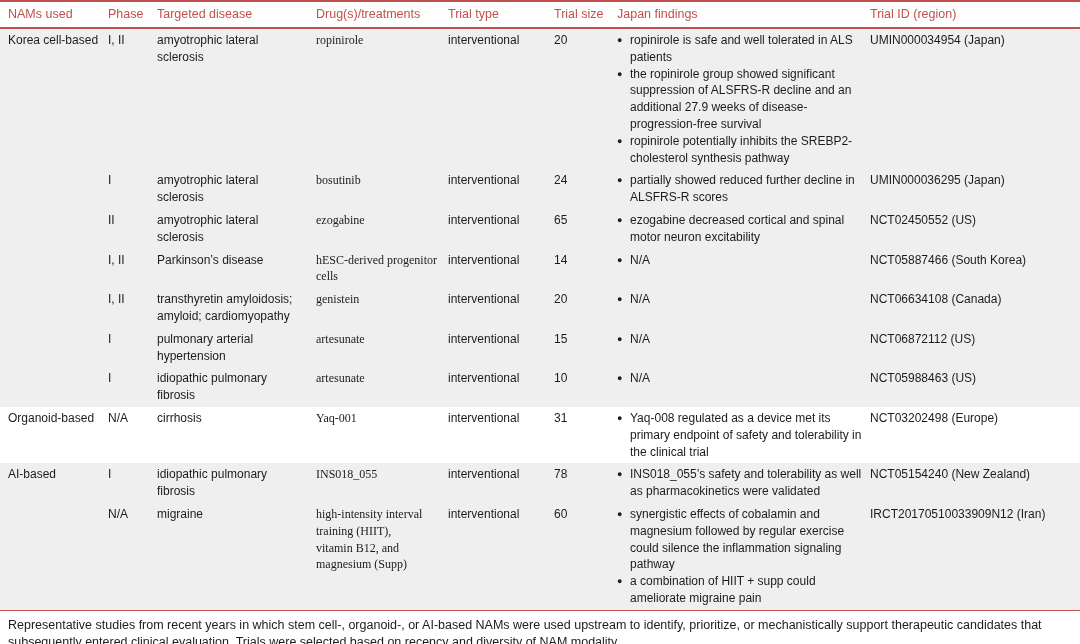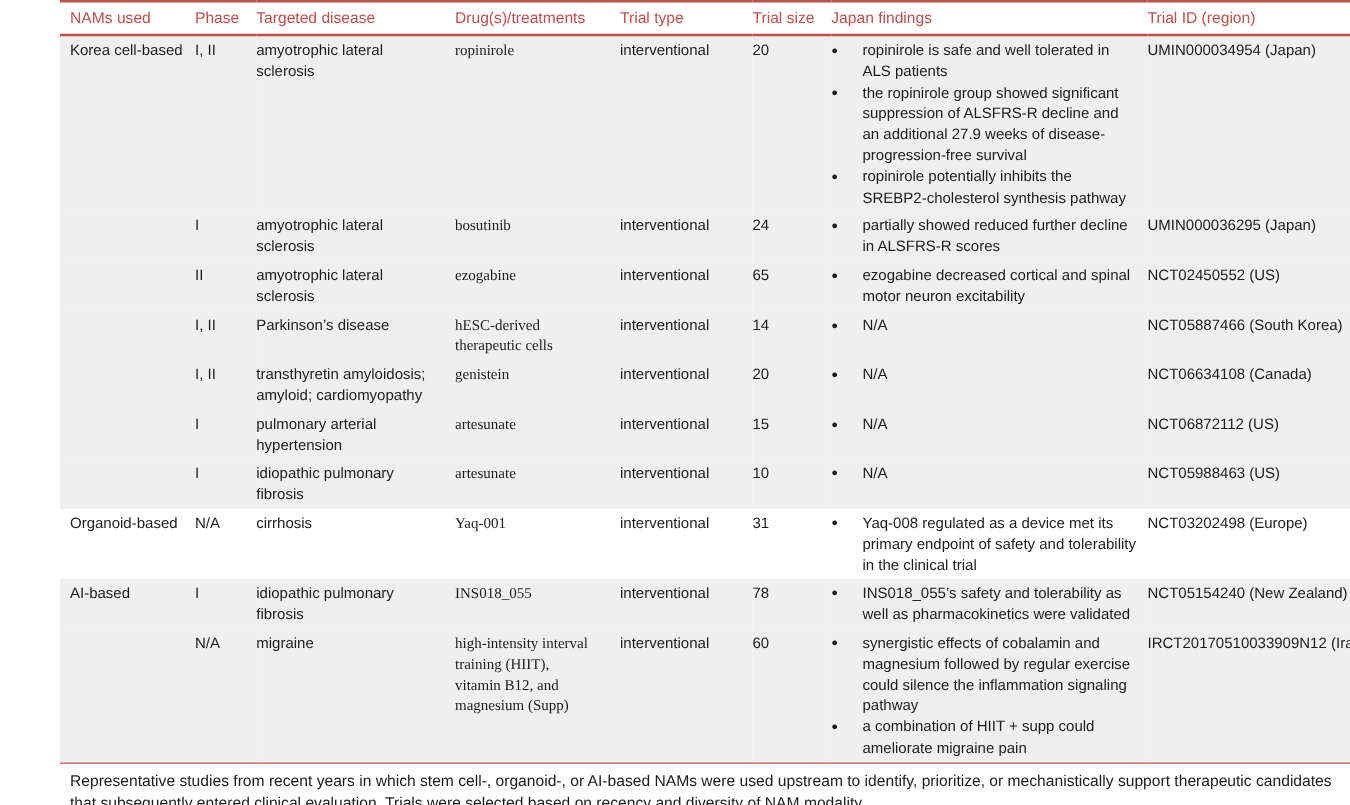--- a/index.html
+++ b/index.html
@@ -8,21 +8,21 @@
     --ink:#1c1c1c;
     --shade:#efeff0;
   }
   *{box-sizing:border-box;margin:0;padding:0;}
   html,body{background:#ffffff;}
   body{
     width:1080px;height:644px;overflow:hidden;
     font-family:"Liberation Sans","DejaVu Sans",sans-serif;
     color:var(--ink);
   }
-  .page{width:1080px;height:644px;background:#fff;padding-left:48px;}
+  .page{width:1080px;height:644px;background:#fff;}
   table{
     width:1080px;border-collapse:collapse;table-layout:fixed;
     border-top:2px solid var(--rule);
     font-size:12px;
   }
   thead th{
     color:var(--red-text);
     font-weight:normal;
     text-align:left;
     font-size:12.5px;
@@ -40,21 +40,21 @@
     font-size:12px;
   }
   tr.shaded td{background:var(--shade);}
   tbody tr:last-child td{border-bottom:1px solid var(--rule);}
   .pre{white-space:pre-line;font-family:Liberation Serif, serif;}
   .finding{display:flex;}
   .bullet-icon{
     flex:0 0 13px;width:13px;
     font-size:9px;line-height:16.8px;
   }
-  .finding-text{flex:1 1 auto;margin-left:12px;}
+  .finding-text{flex:1 1 auto;}
   .footnote{
     font-size:12.5px;
     line-height:17.5px;
     padding:6px 8px 6px 8px;
     color:var(--ink);
   }
 </style>
 </head>
 <body>
 
@@ -133,21 +133,21 @@
               <span class="bullet-icon">●</span>
               <span class="finding-text">ezogabine decreased cortical and spinal motor neuron excitability</span>
             </div>
           </td>
           <td>NCT02450552 (US)</td>
         </tr>
         <tr class="shaded">
           <td></td>
           <td>I, II</td>
           <td>Parkinson’s disease</td>
-          <td class="pre">hESC-derived therapeutic cells</td>
+          <td class="pre">hESC-derived progenitor cells</td>
           <td>interventional</td>
           <td>14</td>
           <td>
             <div class="finding">
               <span class="bullet-icon">●</span>
               <span class="finding-text">N/A</span>
             </div>
           </td>
           <td>NCT05887466 (South Korea)</td>
         </tr>

